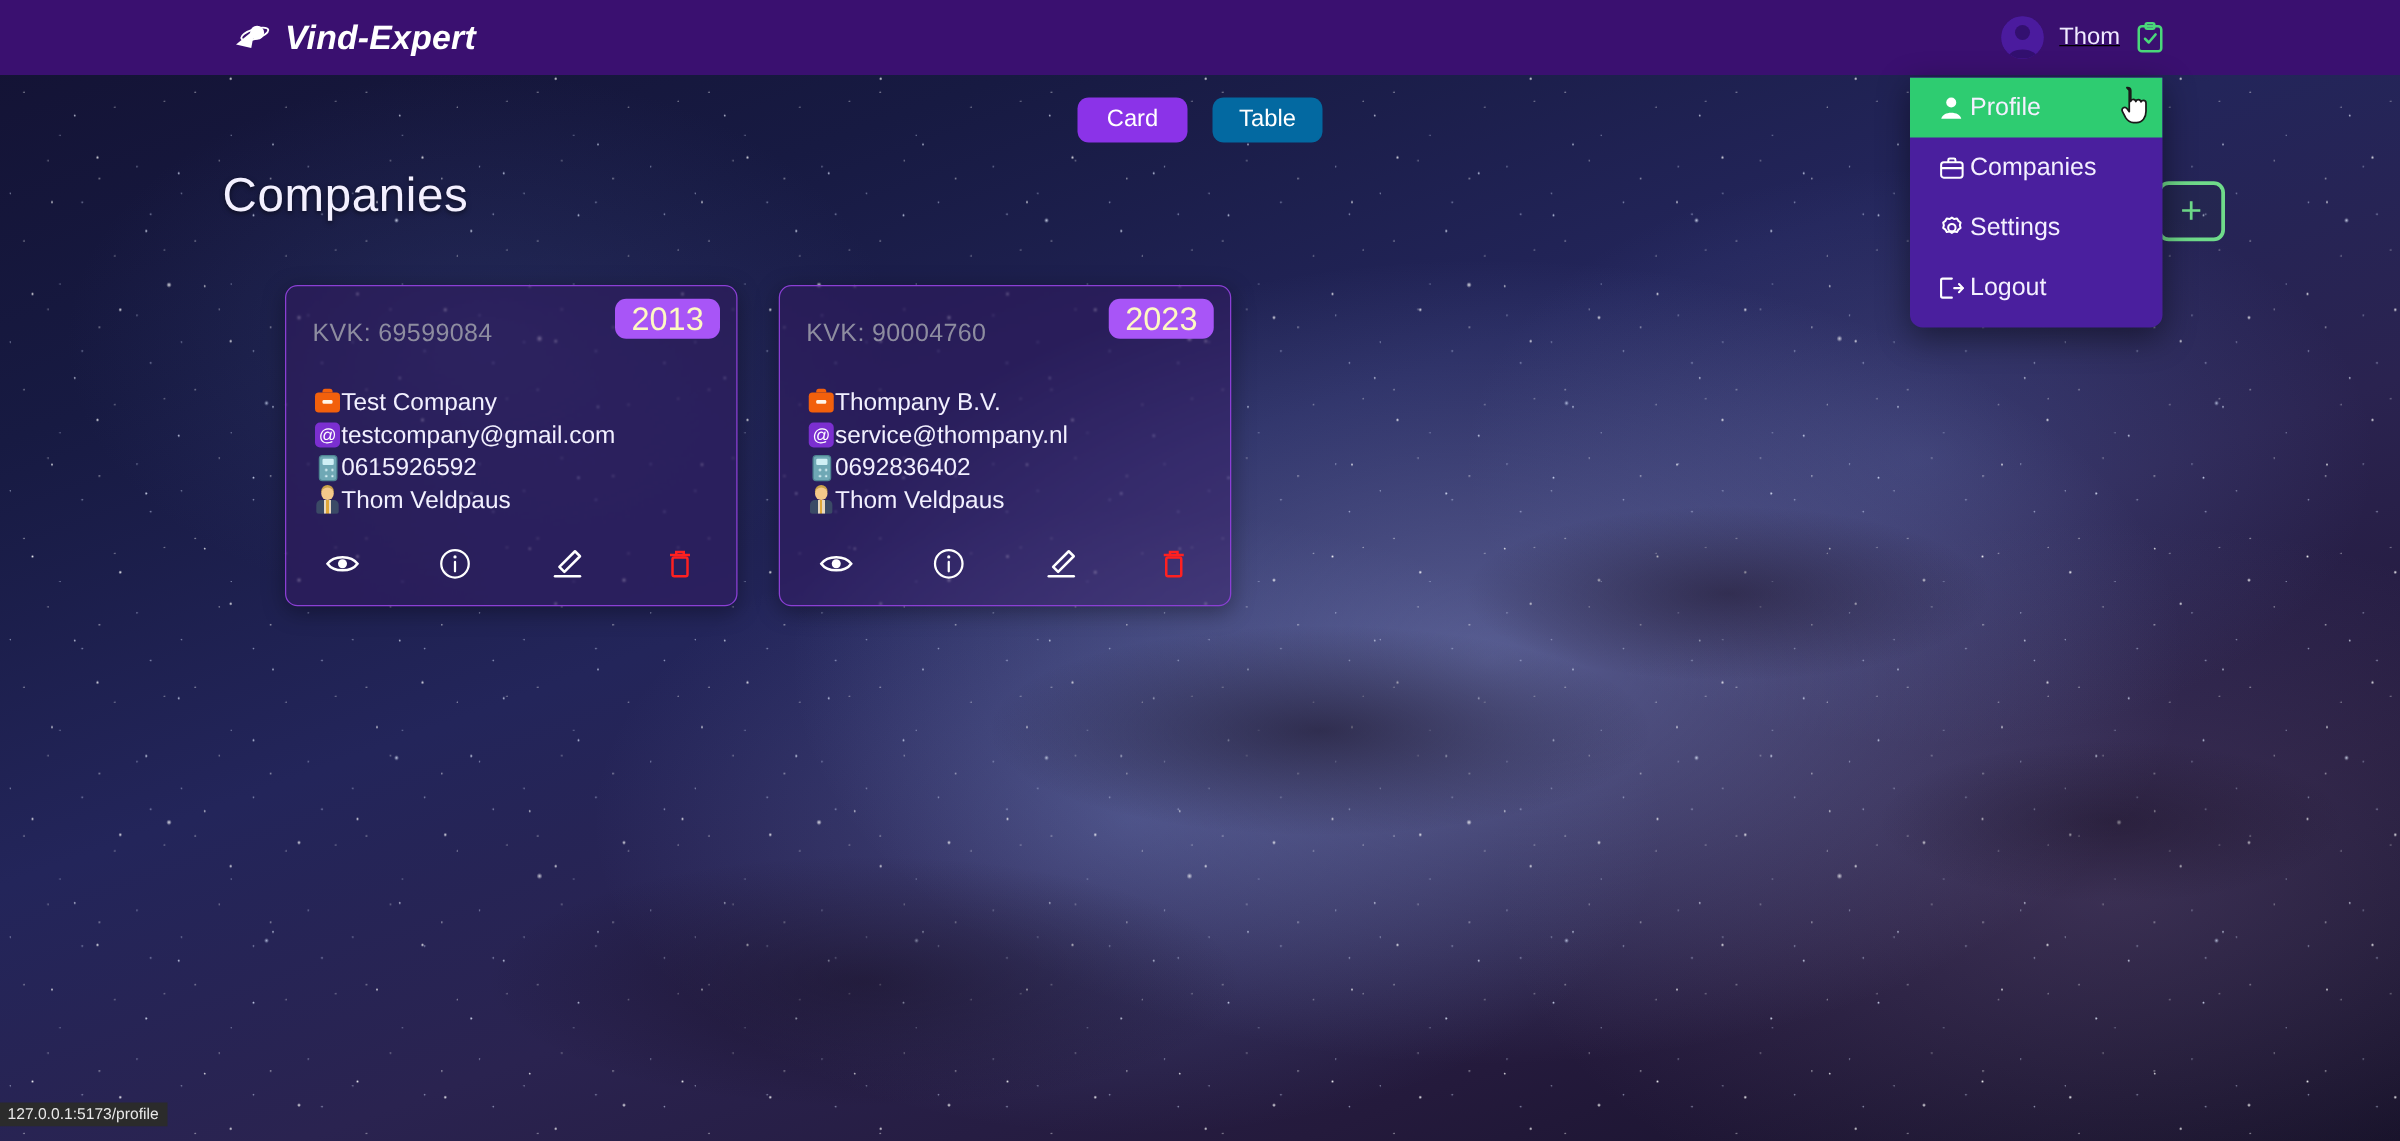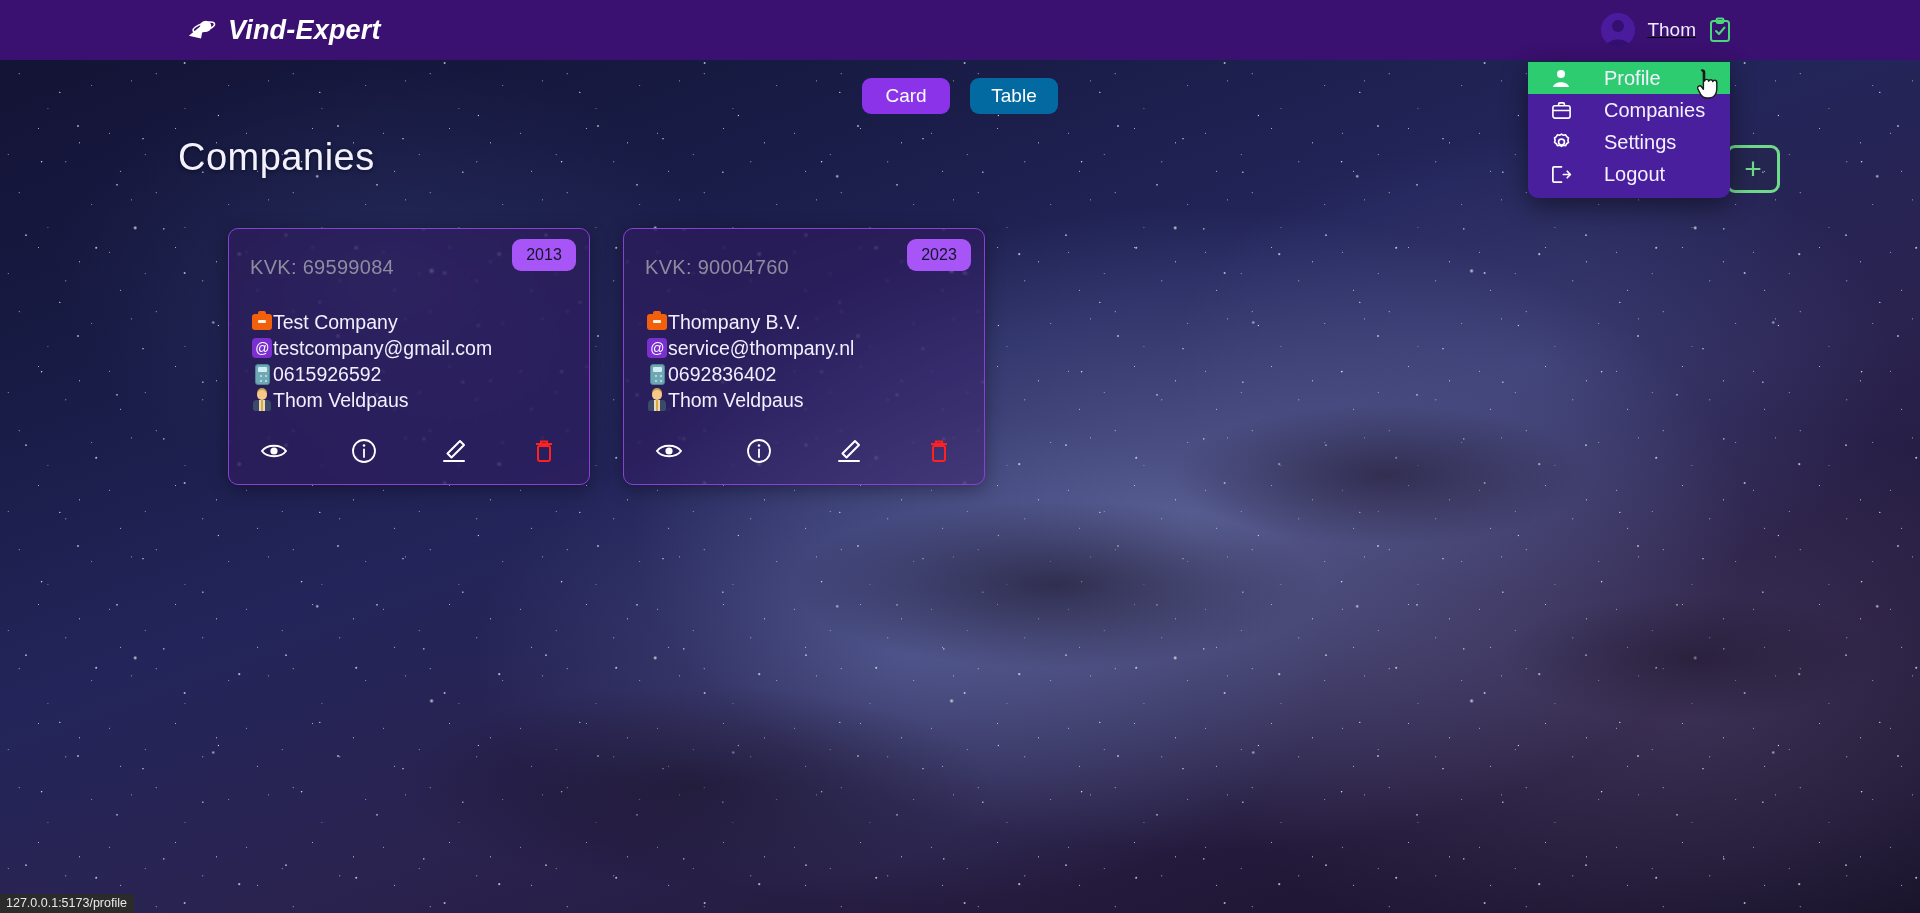--- a/index.html
+++ b/index.html
@@ -168,21 +168,21 @@
   }
   .card-kvk {
     position:absolute; top: 27px; left: 21px;
     color: #8e8da0; font-size: 20px;
     letter-spacing: .3px;
   }
   .year-badge {
     position:absolute; top: 10px; right: 13px;
     min-width: 64px; height: 32px; padding: 12px 13px;
     background: #a855f7; border-radius: 9px;
-    color: #0f172a; font-size: 16px;
+    color: #fef9c3; font-size: 26px;
     display:flex; align-items:center; justify-content:center;
   }
   .card-rows {
     position:absolute; top: 80px; left: 22px; right: 14px;
   }
   .card-row {
     display:flex; align-items:center; gap: 0;
     height: 26px; margin-bottom: 0px;
   }
   .card-row + .card-row { margin-top: 0px; }
@@ -226,35 +226,35 @@
     position: absolute; top: 62px; right: 190px;
     width: 202px;
     background: #4a1f9e;
     border-radius: 0 0 10px 10px;
     box-shadow: 0 8px 26px rgba(0,0,0,.45);
     z-index: 40;
     padding-bottom: 8px;
     overflow: hidden;
   }
   .menu-item {
-    display:flex; align-items:center; gap: 32px;
-    height: 32px; padding: 0 22px;
+    display:flex; align-items:center; gap: 4px;
+    height: 48px; padding: 0 22px;
     color: #f4f0ff; font-size: 20px;
     cursor: pointer;
   }
   .menu-item.active { background: #2ecc71; }
   .menu-item:not(.active) { padding-left: 22px; }
   .menu-icon { width:22px; height:22px; display:flex; align-items:center; justify-content:center; flex:0 0 22px; }
 
   
   #cursor { position:absolute; left:1694px; top:68px; z-index: 60; pointer-events:none; }
 
   
   #status-bar {
-    position: absolute; left: 0; bottom: 0;
+    position: absolute; left: 0; bottom: 12px;
     background: #2b2b2b;
     color: #e8e8e8;
     font-size: 12.5px;
     padding: 2px 7px 3px 6px;
     z-index: 50;
     font-family: "Liberation Sans", sans-serif;
     white-space: nowrap;
   }
 </style>
 </head>

